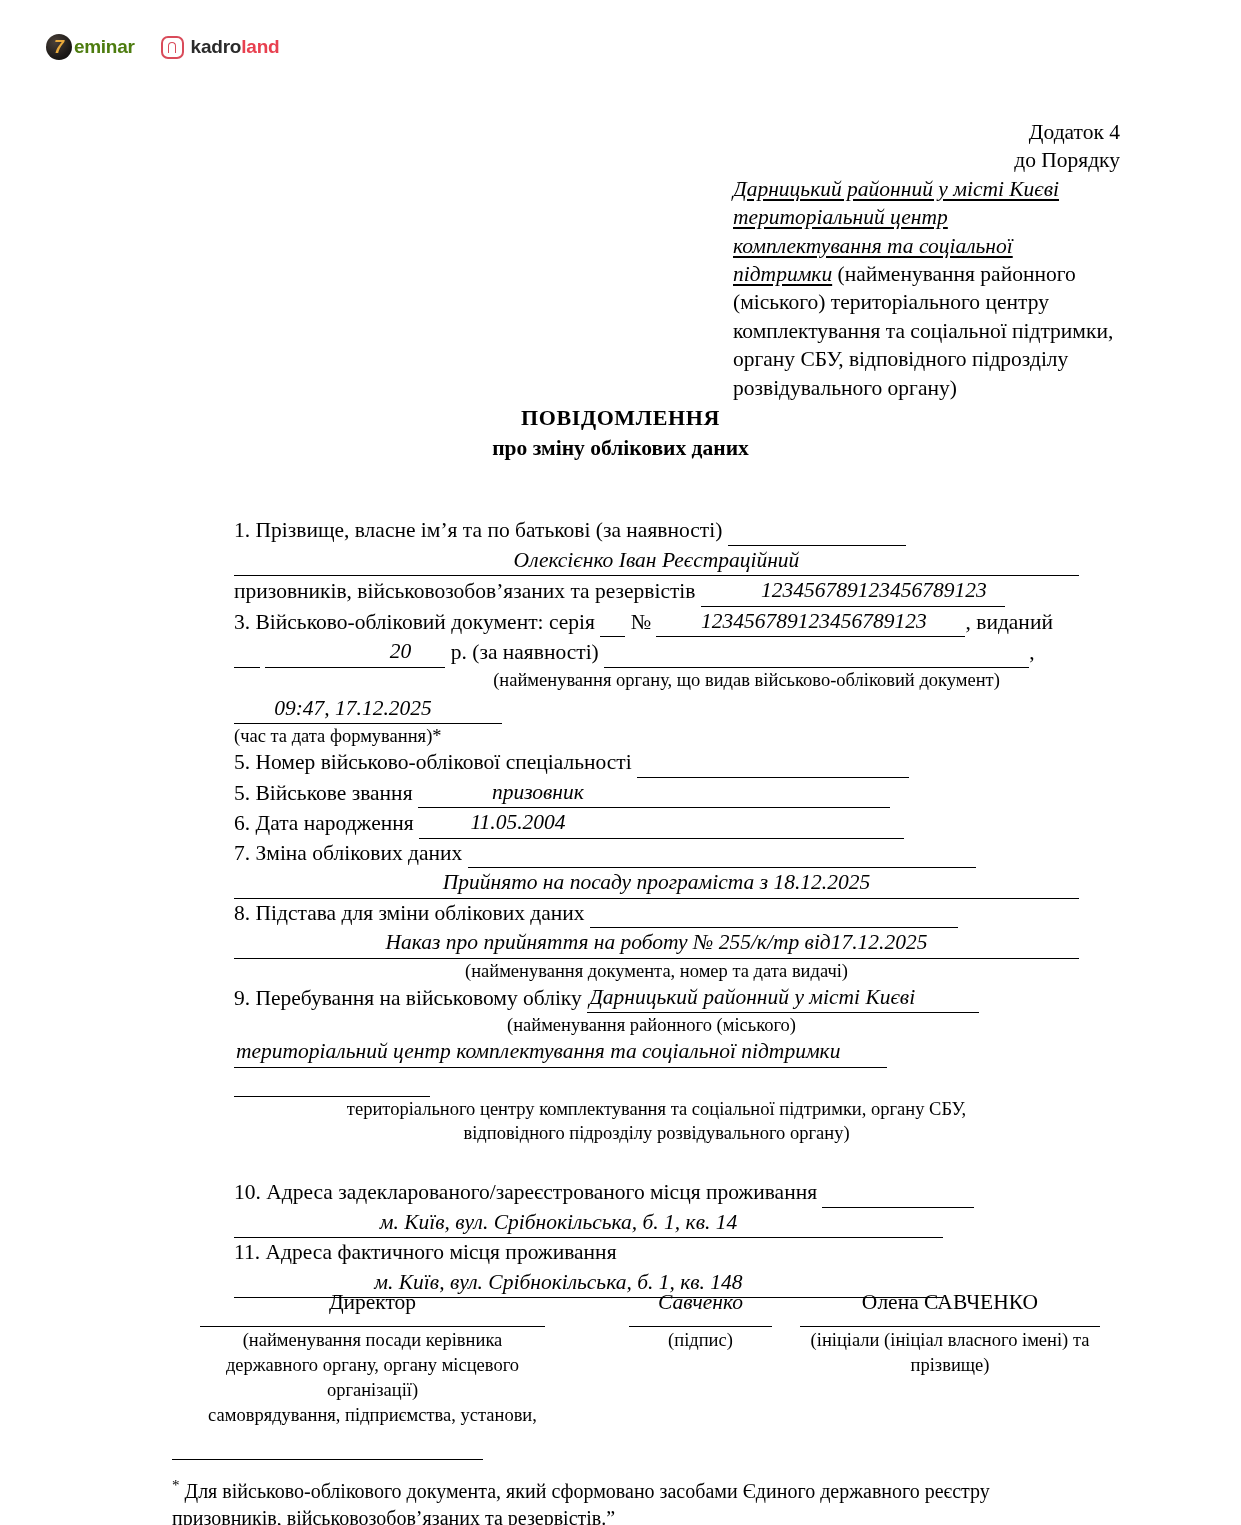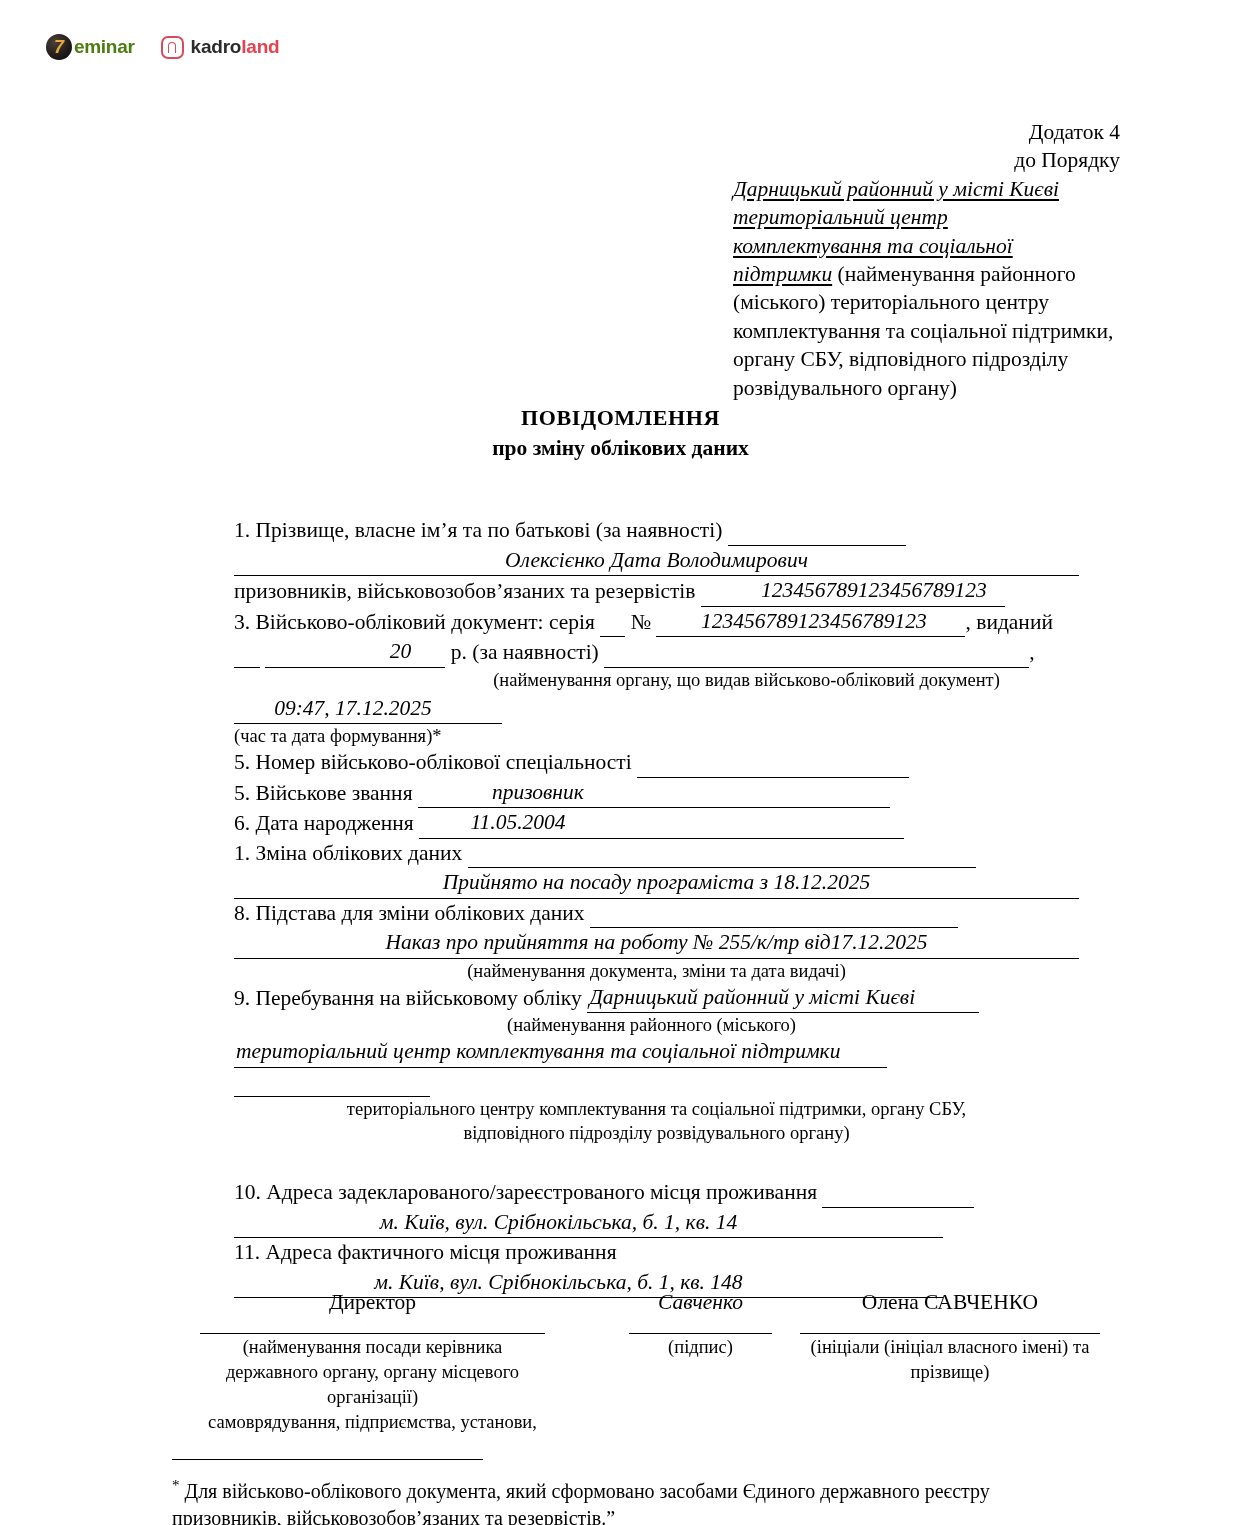--- a/index.html
+++ b/index.html
@@ -176,21 +176,21 @@
     top: 1290px;
     left: 200px;
     width: 900px;
     display: flex;
     align-items: flex-start;
     font-size: 21.5px;
   }
   .sig-col { text-align: center; }
   .sig-col .sig-value {
     border-bottom: 1.3px solid #000;
-    padding-bottom: 18px;
+    padding-bottom: 11px;
     display: block;
   }
   .sig-col .sig-cap {
     font-size: 18.5px;
     line-height: 24px;
     margin-top: 1px;
   }
   .sig-1 { width: 345px; }
   .sig-gap1 { width: 84px; }
   .sig-2 { width: 143px; }
@@ -255,21 +255,21 @@
     <div class="t2">про зміну облікових даних</div>
   </div>
 
   <div class="content">
 
     <div class="row">
       <span>1. Прізвище, власне ім’я та по батькові (за наявності)</span>
       <span class="fill" style="width:178px"></span>
     </div>
     <div class="row">
-      <span class="valline">Олексієнко Дата Володимирович</span>
+      <span class="valline">Олексієнко Іван Реєстраційний</span>
     </div>
 
     <div class="row">
       <span>призовників, військовозобов’язаних та резервістів</span>
       <span class="fill" style="width:42px"></span><span class="val" style="min-width:258px">123456789123456789123</span>
     </div>
 
     <div class="row">
       <span>3. Військово-обліковий документ: серія</span>
       <span class="fill" style="width:25px"></span>
@@ -298,35 +298,35 @@
       <span>5. Військове звання</span>
       <span class="fill" style="width:59px"></span><span class="val" style="min-width:118px">призовник</span><span class="fill" style="width:291px"></span>
     </div>
 
     <div class="row">
       <span>6. Дата народження</span>
       <span class="fill" style="width:39px"></span><span class="val" style="min-width:116px">11.05.2004</span><span class="fill" style="width:326px"></span>
     </div>
 
     <div class="row">
-      <span>1. Зміна облікових даних</span>
+      <span>7. Зміна облікових даних</span>
       <span class="fill" style="width:508px"></span>
     </div>
     <div class="row">
       <span class="valline">Прийнято на посаду програміста з 18.12.2025</span>
     </div>
 
     <div class="row">
       <span>8. Підстава для зміни облікових даних</span>
       <span class="fill" style="width:368px"></span>
     </div>
     <div class="row">
       <span class="valline">Наказ про прийняття на роботу № 255/к/тр від17.12.2025</span>
     </div>
-    <div class="caption">(найменування документа, зміни та дата видачі)</div>
+    <div class="caption">(найменування документа, номер та дата видачі)</div>
 
     <div class="row">
       <span>9. Перебування на військовому обліку</span>
       <span class="val" style="min-width:300px">Дарницький районний у місті Києві</span><span class="fill" style="width:62px"></span>
     </div>
     <div class="caption" style="margin-left:-10px">(найменування районного (міського)</div>
     <div class="row">
       <span class="val" style="min-width:649px;text-align:left">територіальний центр комплектування та соціальної підтримки</span><span class="fill" style="width:196px"></span>
     </div>
     <div class="caption">територіального центру комплектування та соціальної підтримки, органу СБУ,</div>

